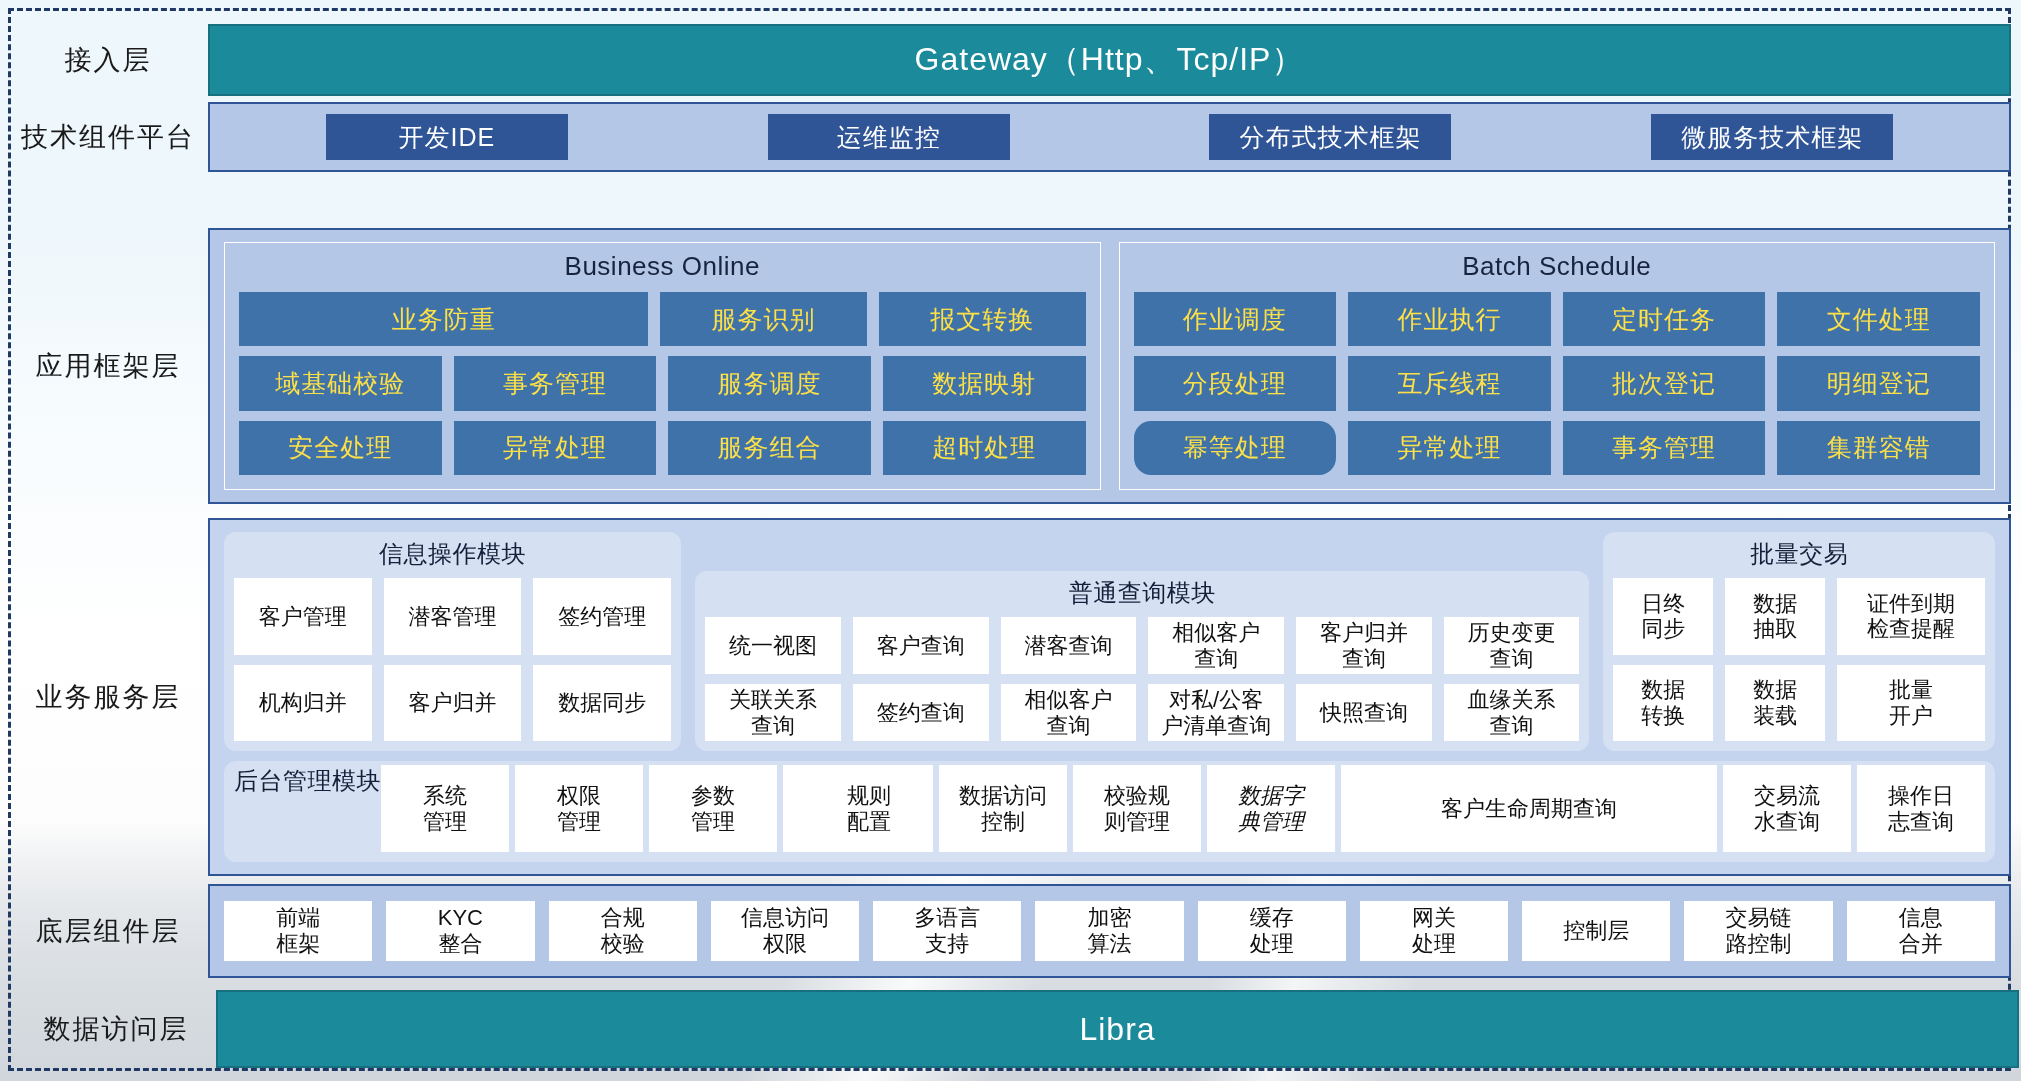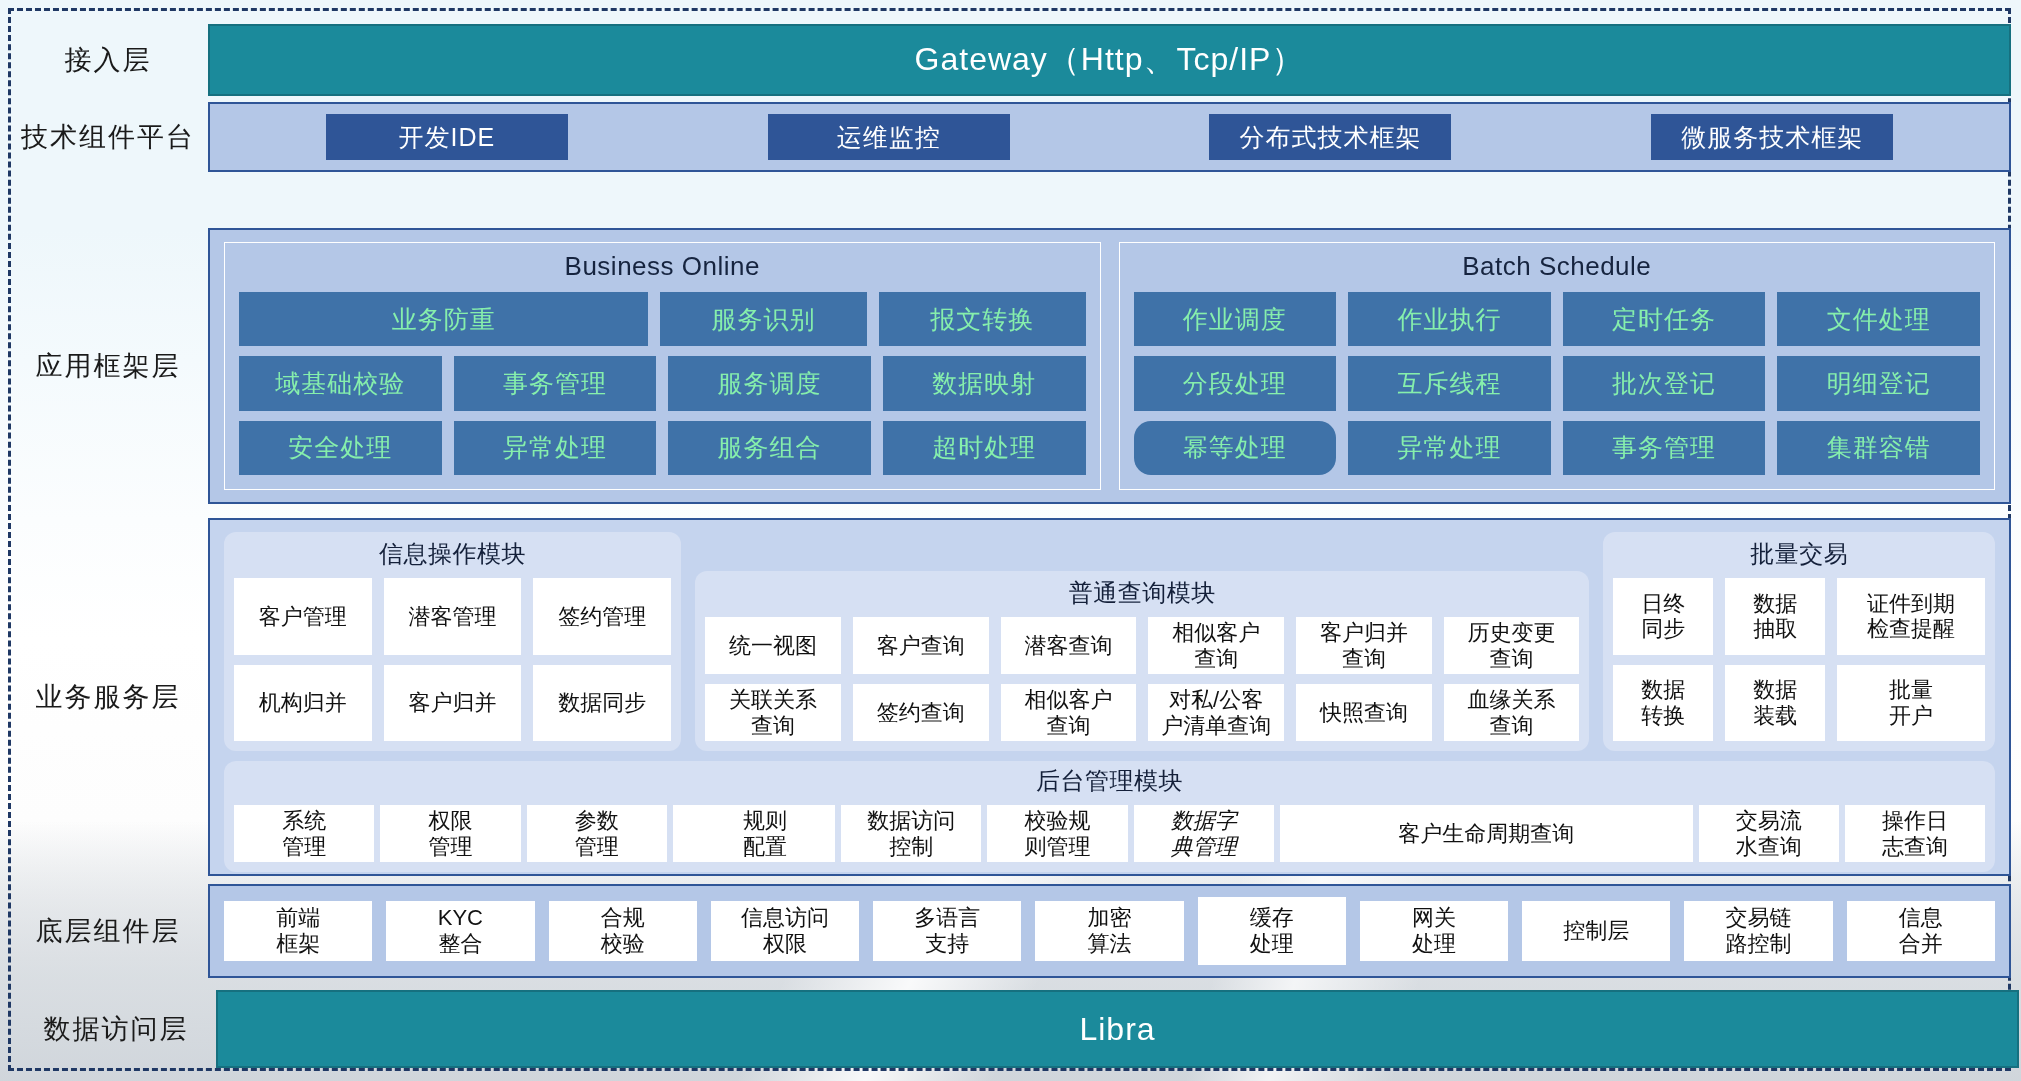--- a/index.html
+++ b/index.html
@@ -116,21 +116,21 @@
     text-align: center;
     font-size: 26px;
     color: #16243f;
     margin-bottom: 10px;
     letter-spacing: .5px;
   }
   .grid-rows { display: flex; flex-direction: column; gap: 10px; flex: 1; }
   .grid-row { display: flex; gap: 12px; flex: 1; }
   .blue-cell {
     background: #3f72a8;
-    color: #86efac;
+    color: #fde047;
     font-size: 25px;
     display: flex;
     align-items: center;
     justify-content: center;
     text-align: center;
     letter-spacing: 1px;
     line-height: 1.15;
     padding: 4px 2px;
   }
 
@@ -170,21 +170,21 @@
     line-height: 1.16;
     padding: 3px 2px;
     white-space: pre-line;
   }
   .bsl-bottom {
     background: #d6e0f3;
     border-radius: 12px;
     padding: 4px 10px 10px 10px;
     height: 124px;
     display: flex;
-    flex-direction: column;
+    flex-direction: row;
   }
   .bsl-bottom .row { display: flex; gap: 6px; flex: 1; }
 
   
   .comp-strip {
     background: #b4c7e7;
     border: 2px solid #2f5597;
     height: 100%;
     display: flex;
     align-items: center;
@@ -400,21 +400,21 @@
         <div class="white-cell" style="flex:1;height:60px;">KYC
 整合</div>
         <div class="white-cell" style="flex:1;height:60px;">合规
 校验</div>
         <div class="white-cell" style="flex:1;height:60px;">信息访问
 权限</div>
         <div class="white-cell" style="flex:1;height:60px;">多语言
 支持</div>
         <div class="white-cell" style="flex:1;height:60px;">加密
 算法</div>
-        <div class="white-cell" style="flex:1;height:68px;">缓存
+        <div class="white-cell" style="flex:1;height:60px;">缓存
 处理</div>
         <div class="white-cell" style="flex:1;height:60px;">网关
 处理</div>
         <div class="white-cell" style="flex:1;height:60px;">控制层</div>
         <div class="white-cell" style="flex:1;height:60px;">交易链
 路控制</div>
         <div class="white-cell" style="flex:1;height:60px;">信息
 合并</div>
       </div>
     </div>

